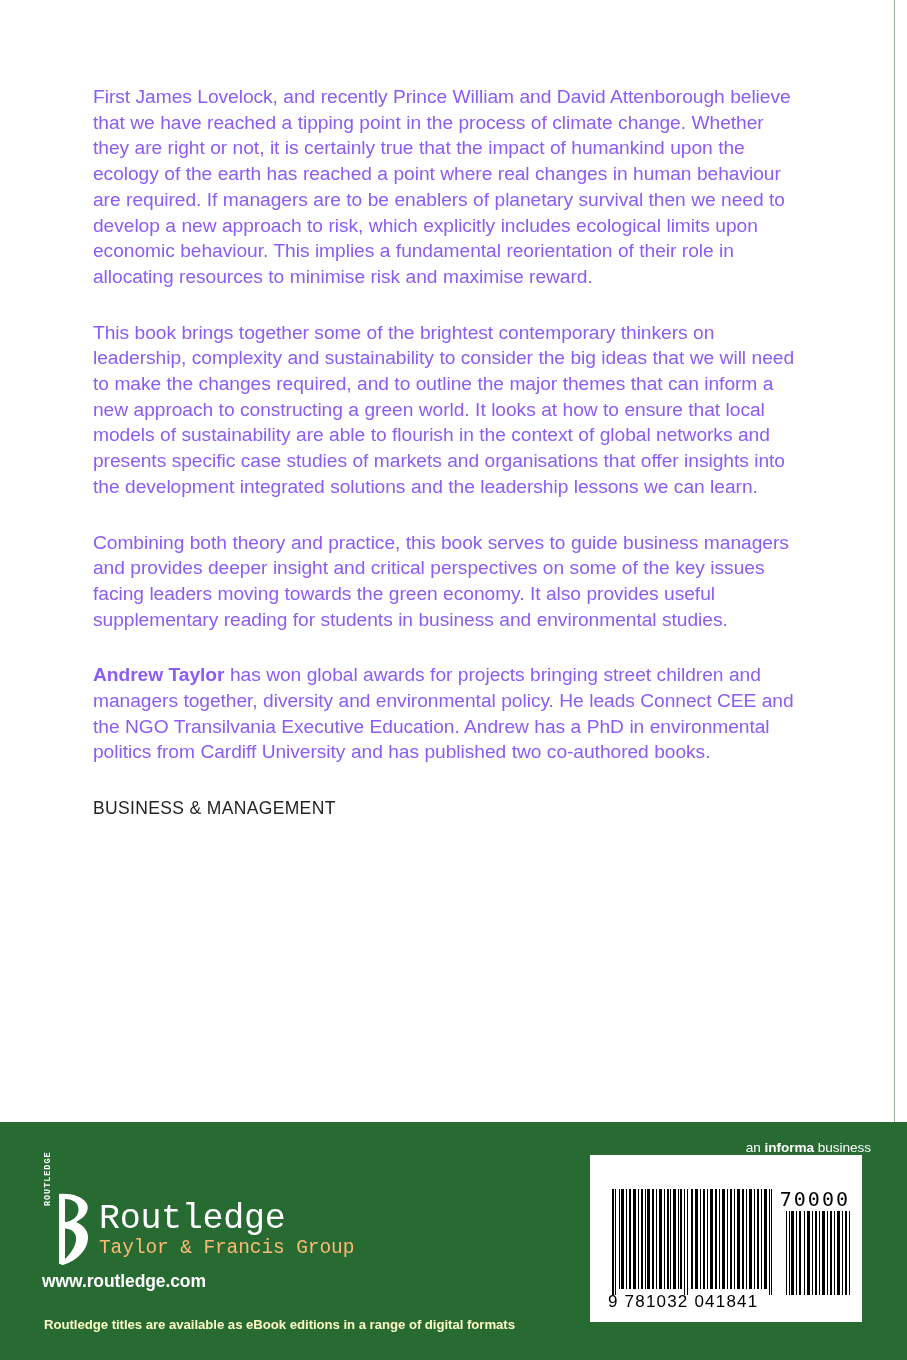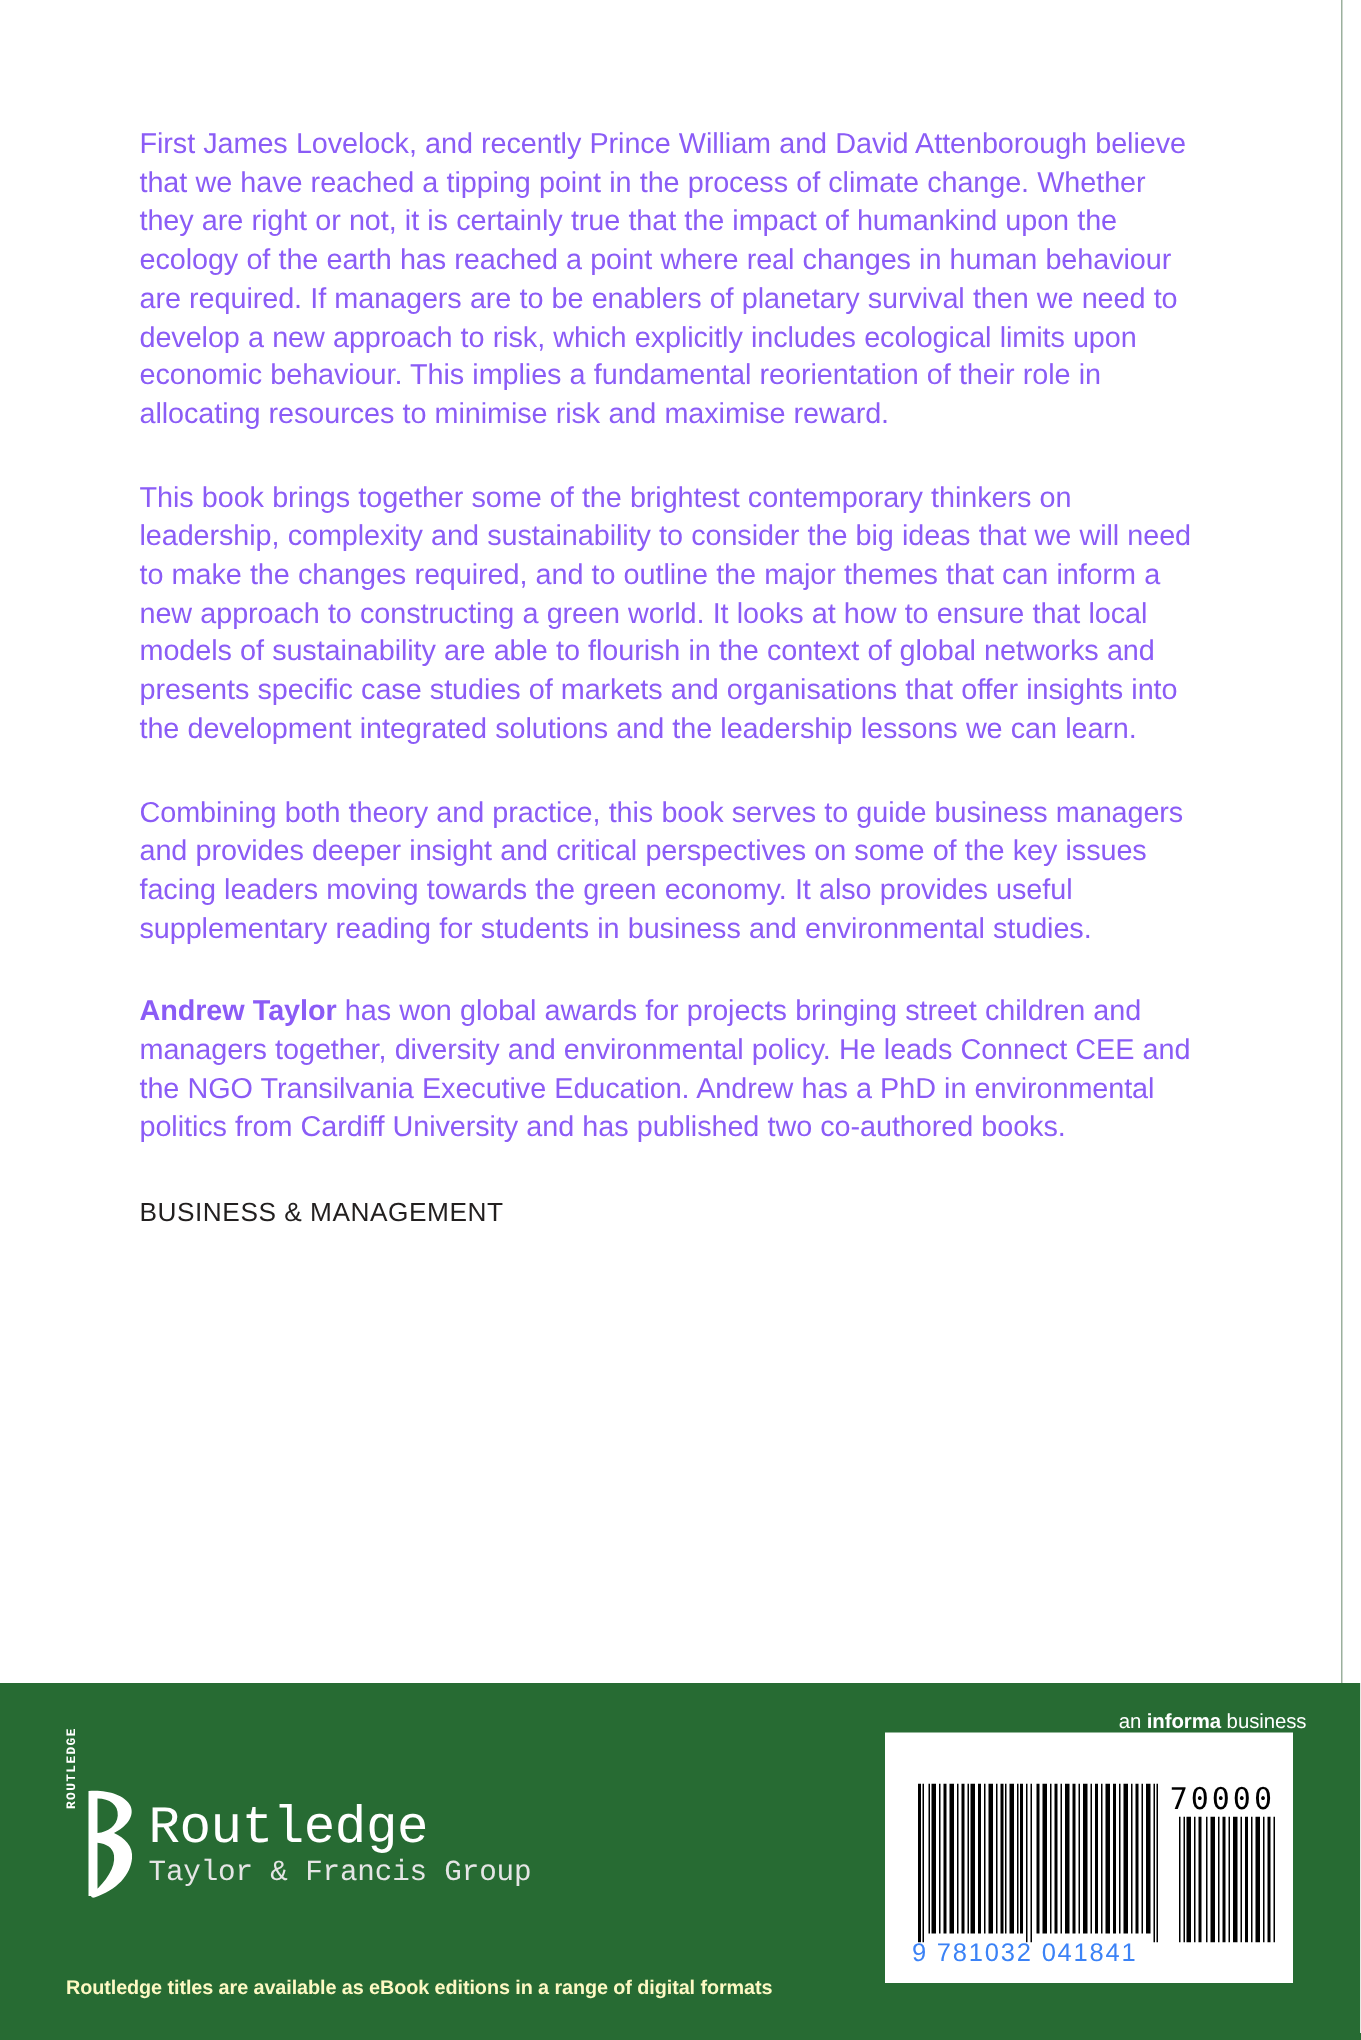--- a/index.html
+++ b/index.html
@@ -110,21 +110,21 @@
     padding-top: 1px;
   }
   .logo-words .brand {
     color: #ffffff;
     font-size: 35px;
     line-height: 38px;
     font-weight: normal;
     letter-spacing: -0.3px;
   }
   .logo-words .tagline {
-    color: #e5e5e5;
+    color: #fdba74;
     font-size: 19.5px;
     line-height: 23px;
     letter-spacing: -0.1px;
     margin-top: -1px;
   }
   .logo-url {
     color: #ffffff;
     font-size: 17.5px;
     font-weight: bold;
     letter-spacing: -0.1px;
@@ -199,21 +199,21 @@
   }
   .bars-main svg, .bars-addon svg { display: block; }
   .ean-digits {
     position: absolute;
     left: 18px;
     top: 137px;
     width: 170px;
     font-family: "Liberation Sans", sans-serif;
     font-size: 17px;
     letter-spacing: 1.2px;
-    color: #3b82f6;
+    color: #000000;
     white-space: nowrap;
   }
 </style>
 </head>
 <body>
 
 <div class="page">
 
   <div class="trim-rule"></div>
 
@@ -236,20 +236,21 @@
           <div class="vert-word">ROUTLEDGE</div>
           <svg width="34" height="74" viewBox="0 0 34 74" aria-hidden="true">
             <path fill="#ffffff" d="M3 2 C14 1 27 4 31 12 C34 19 28 26 20 30 C27 33 33 39 32 47 C31 58 22 68 7 73 C5 73.5 4 72 5.5 70.5 C15 62 21 53 20 45 C19.4 40 15 37 9 36.5 L9 72 L3 72 Z M9 7 L9 30 C16 29.5 22 25 22.5 18.5 C23 11 17 7.2 9 7 Z"></path>
           </svg>
         </div>
         <div class="logo-words">
           <div class="brand">Routledge</div>
           <div class="tagline">Taylor &amp; Francis Group</div>
         </div>
       </div>
+      <div class="logo-url">www.routledge.com</div>
     </div>
 
     <div class="ebook-note">Routledge titles are available as eBook editions in a range of digital formats</div>
 
     <div class="barcode-box">
       <div class="addon-text">70000</div>
 
       <div class="bars-main">
         <svg width="160" height="106" viewBox="0 0 160 106" aria-hidden="true">
           <g fill="#000000">

